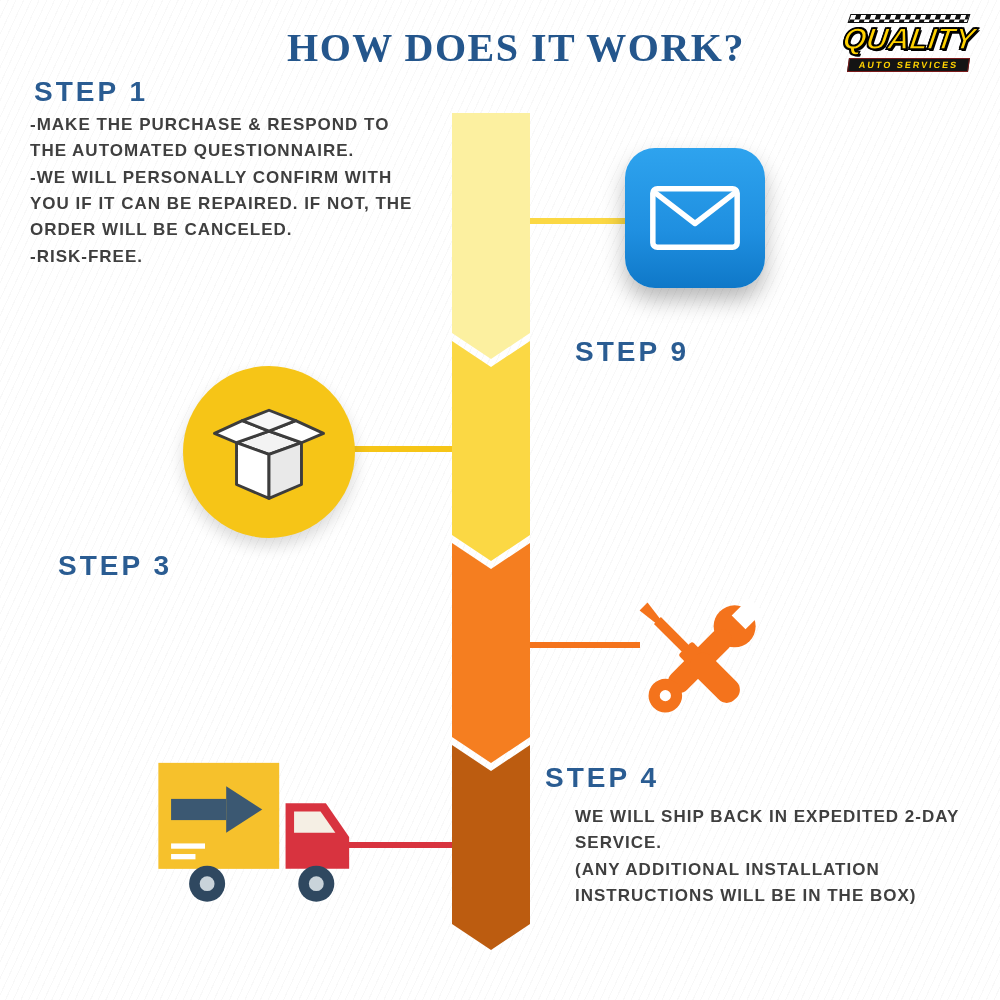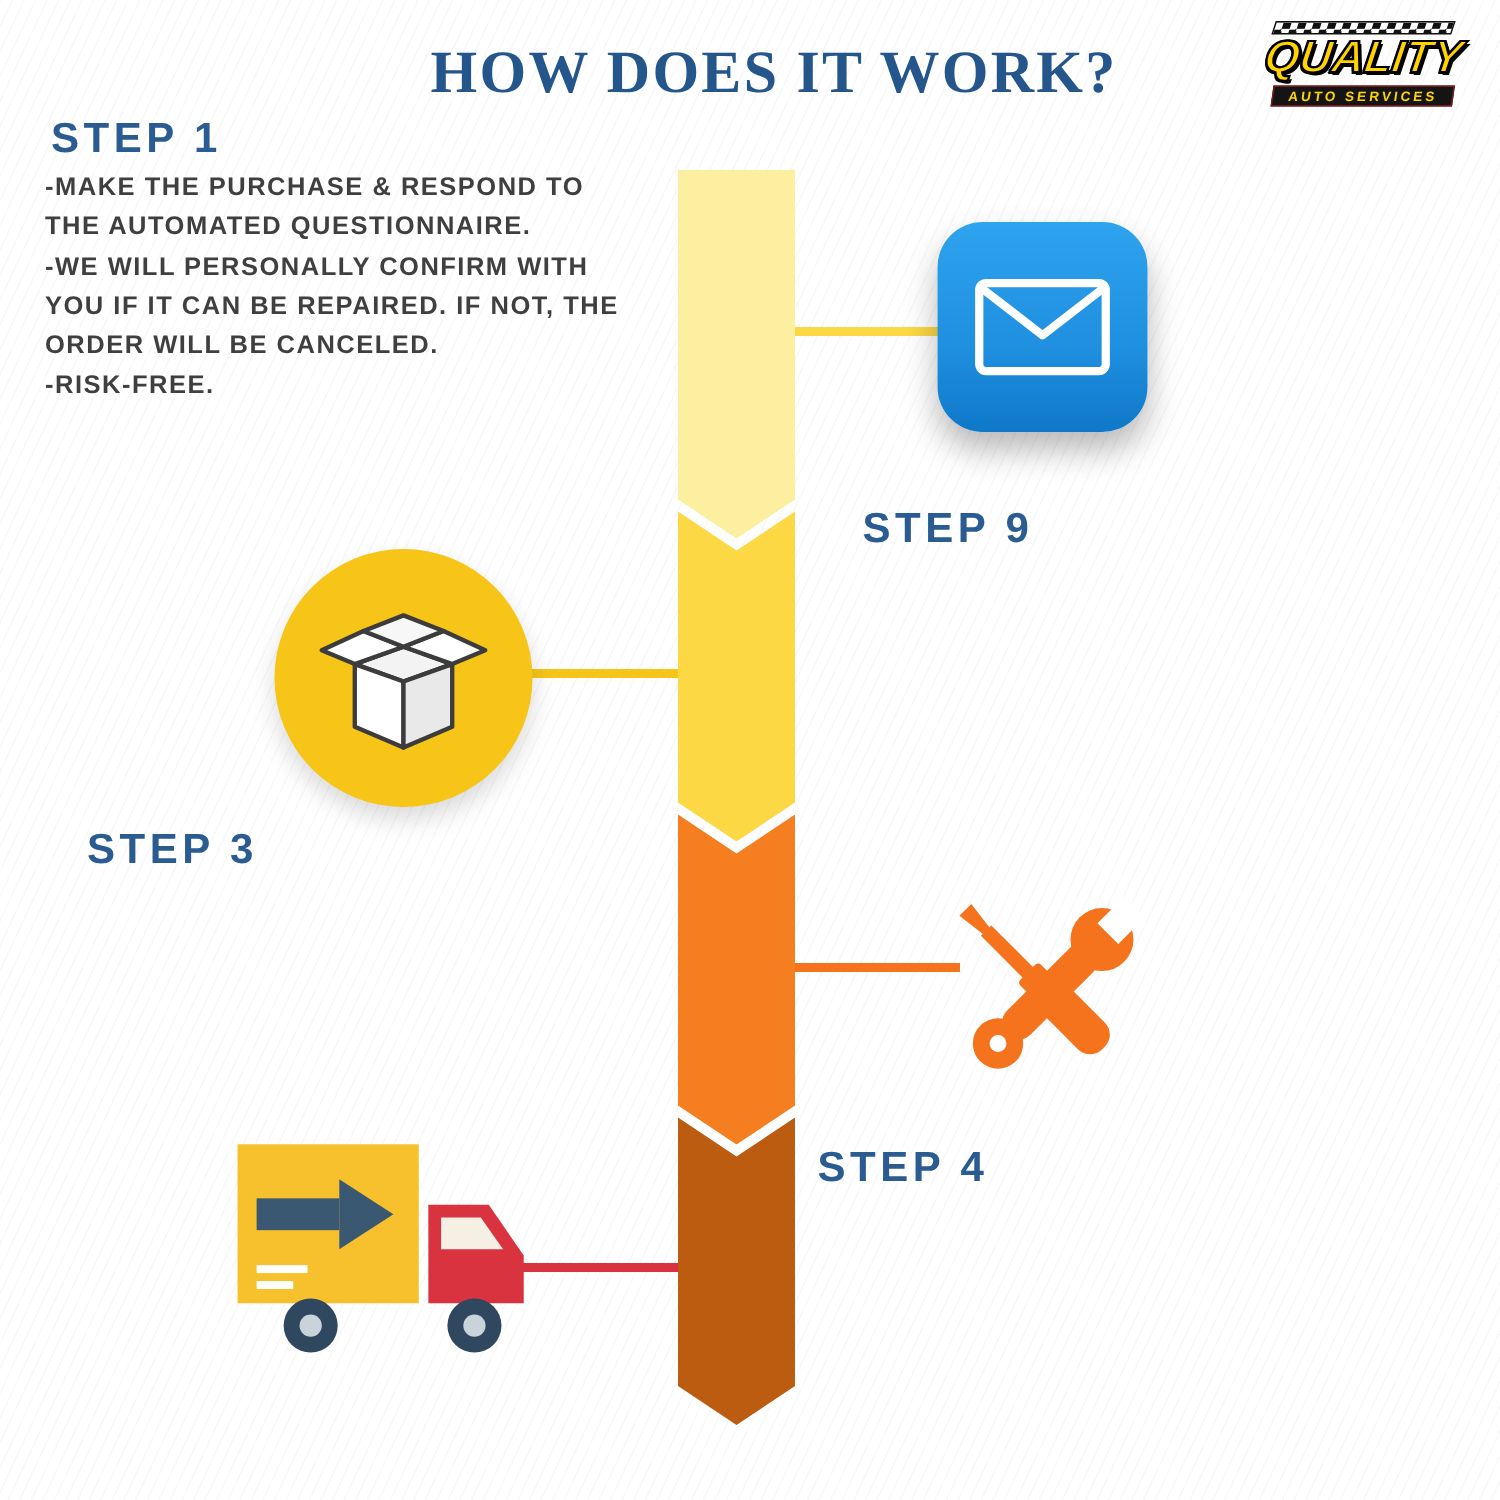--- a/index.html
+++ b/index.html
@@ -122,20 +122,22 @@
   <div class="step-heading h1">STEP 1</div>
   <div class="step-body b1">-MAKE THE PURCHASE &amp; RESPOND TO THE AUTOMATED QUESTIONNAIRE.
 -WE WILL PERSONALLY CONFIRM WITH YOU IF IT CAN BE REPAIRED. IF NOT, THE ORDER WILL BE CANCELED.
 -RISK-FREE.</div>
 
   <div class="step-heading h2">STEP 9</div>
 
   <div class="step-heading h3">STEP 3</div>
 
   <div class="step-heading h4">STEP 4</div>
+  <div class="step-body b4">WE WILL SHIP BACK IN EXPEDITED 2-DAY SERVICE.
+(ANY ADDITIONAL INSTALLATION INSTRUCTIONS WILL BE IN THE BOX)</div>
 
   <div class="email-box">
     <svg width="92" height="66" viewBox="0 0 100 72">
       <rect x="4" y="4" width="92" height="64" rx="5" fill="none" stroke="#ffffff" stroke-width="6"></rect>
       <path d="M6 8 L50 42 L94 8" fill="none" stroke="#ffffff" stroke-width="6" stroke-linecap="round" stroke-linejoin="round"></path>
     </svg>
   </div>
 
   <div class="circle-box">
     <svg width="116" height="116" viewBox="0 0 100 100">

